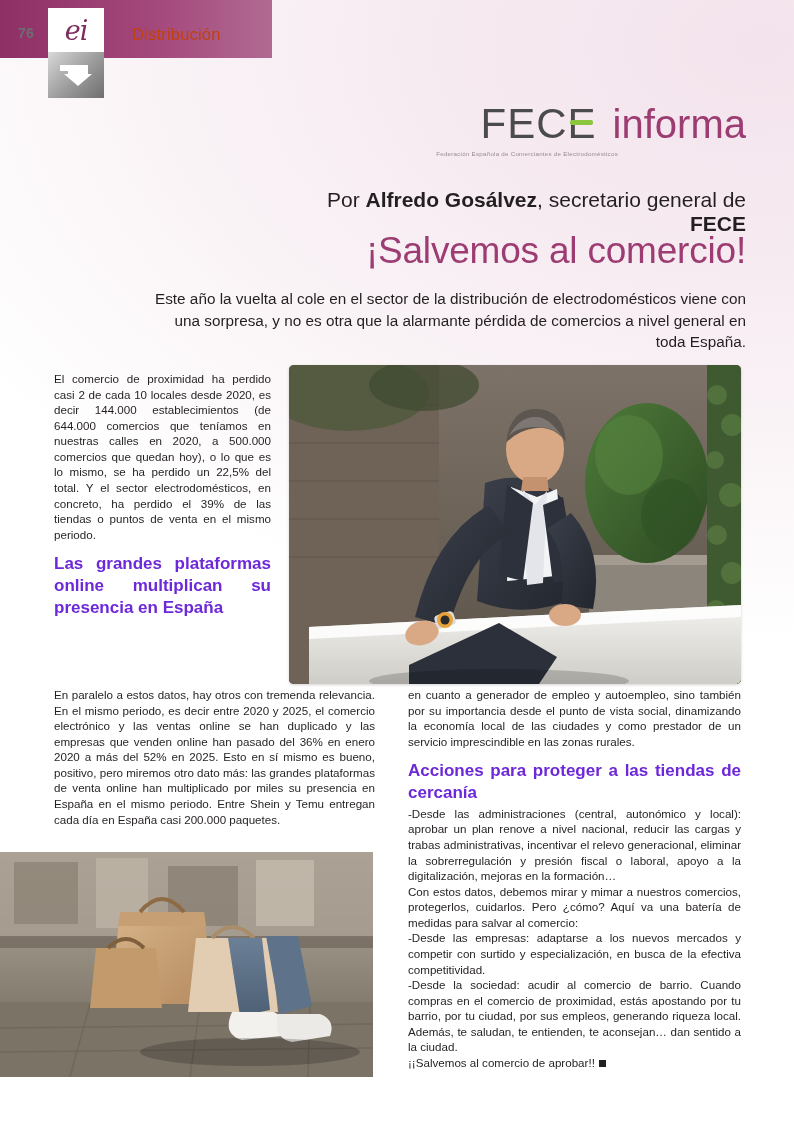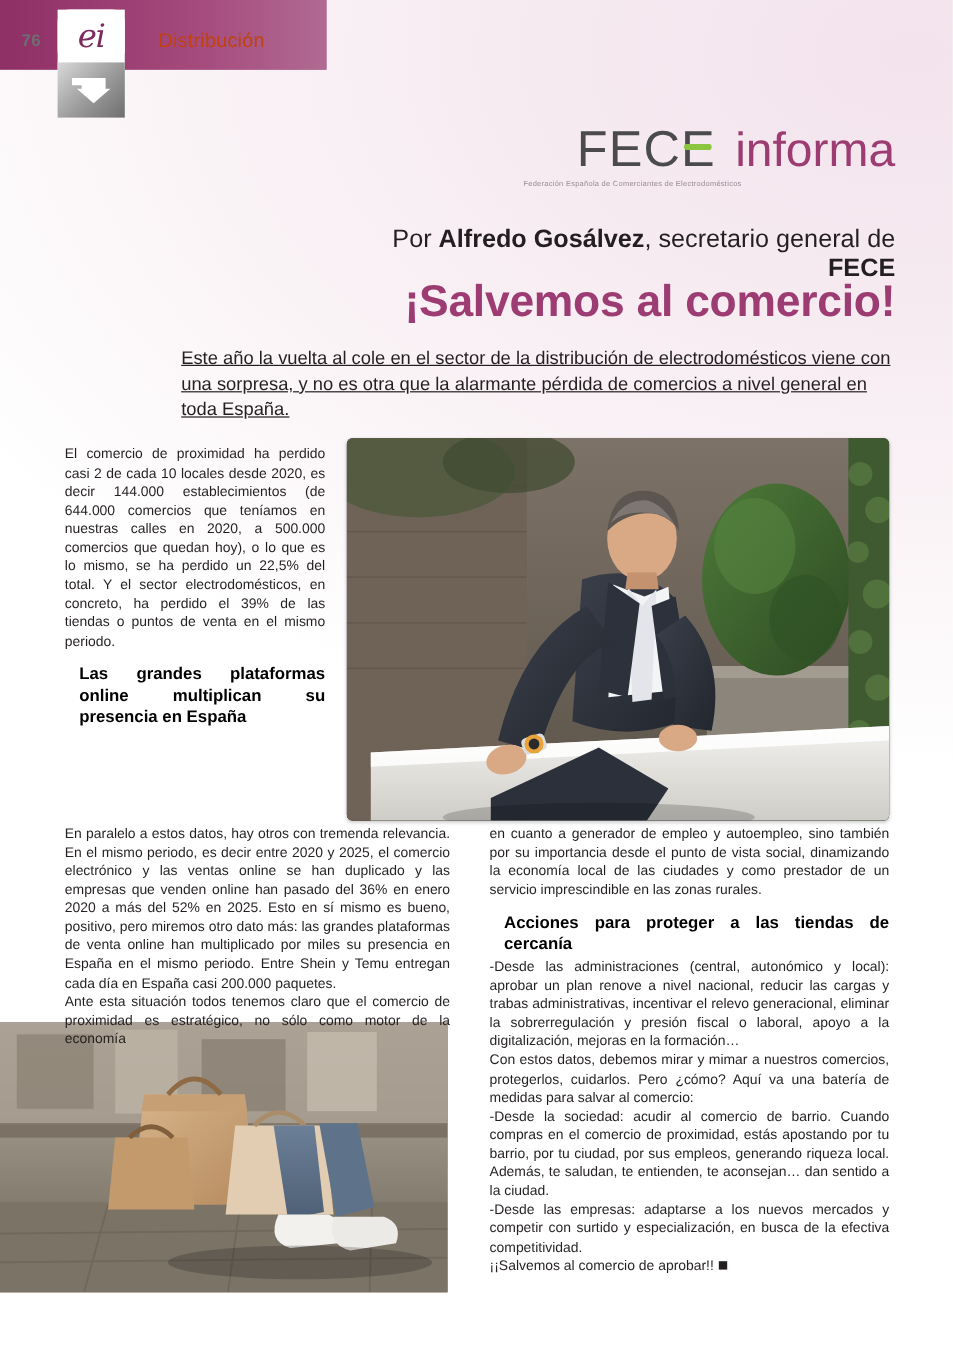--- a/index.html
+++ b/index.html
@@ -66,21 +66,20 @@
     background: #ffffff;
   }
   .ei-logo-top {
     position: absolute;
     left: 0; top: 0;
     width: 56px; height: 44px;
     background: #ffffff;
     display: flex;
     align-items: center;
     justify-content: center;
-    border-radius: 10px;
   }
   .ei-logo-text {
     font-family: "DejaVu Serif", serif;
     font-style: italic;
     font-size: 27px;
     color: #7d2b5d;
     line-height: 1;
     letter-spacing: -1px;
   }
   .ei-logo-bottom {
@@ -157,54 +156,54 @@
 
   
   .headline {
     position: absolute;
     right: 48px;
     top: 230px;
     width: 560px;
     text-align: right;
     font-size: 37px;
     color: #9c3c72;
-    font-weight: 700;
+    font-weight: 400;
     letter-spacing: -.2px;
   }
 
   
   .standfirst {
     position: absolute;
     right: 48px;
     top: 288px;
     width: 595px;
+    text-align: right;
     font-size: 15.3px;
     line-height: 1.42;
     color: #231f20;
-    text-decoration: underline;
   }
 
   
   .col-left-intro {
     position: absolute;
     left: 54px;
     top: 371px;
     width: 217px;
     font-size: 11.6px;
     line-height: 1.345;
     text-align: justify;
     color: #231f20;
   }
   .col-left-intro p { margin: 0; }
   .subhead {
-    color: #000000;
+    color: #6d28d9;
     font-weight: 700;
-    font-size: 14px;
+    font-size: 17px;
     line-height: 1.28;
-    margin: 11px 0 2px 12px;
+    margin: 11px 0 2px 0;
   }
 
   
   .hero-photo {
     position: absolute;
     left: 289px;
     top: 365px;
     width: 452px;
     height: 319px;
     border-radius: 5px;
@@ -435,24 +434,23 @@
 
     <path d="M232 160 q-10 22 10 28 l40 -4 q8 -16 -8 -24 z" fill="#f2f1ee"></path>
     <path d="M278 162 q-6 24 14 28 l38 -6 q6 -16 -10 -22 z" fill="#eceae6"></path>
 
     <ellipse cx="250" cy="200" rx="110" ry="14" fill="#000" opacity=".2"></ellipse>
   </svg>
 </div>
 
 <div class="col-a">
   <p>En paralelo a estos datos, hay otros con tremenda relevancia. En el mismo periodo, es decir entre 2020 y 2025, el comercio electrónico y las ventas online se han duplicado y las empresas que venden online han pasado del 36% en enero 2020 a más del 52% en 2025. Esto en sí mismo es bueno, positivo, pero miremos otro dato más: las grandes plataformas de venta online han multiplicado por miles su presencia en España en el mismo periodo. Entre Shein y Temu entregan cada día en España casi 200.000 paquetes.</p>
-  <p>Ante esta situación todos tenemos claro que el comercio de proximidad es estratégico, no sólo como motor de la economía</p>
 </div>
 
 <div class="col-b">
   <p>en cuanto a generador de empleo y autoempleo, sino también por su importancia desde el punto de vista social, dinamizando la economía local de las ciudades y como prestador de un servicio imprescindible en las zonas rurales.</p>
   <div class="subhead">Acciones para proteger a las tiendas de cercanía</div>
   <p>-Desde las administraciones (central, autonómico y local): aprobar un plan renove a nivel nacional, reducir las cargas y trabas administrativas, incentivar el relevo generacional, eliminar la sobrerregulación y presión fiscal o laboral, apoyo a la digitalización, mejoras en la formación…</p>
   <p>Con estos datos, debemos mirar y mimar a nuestros comercios, protegerlos, cuidarlos. Pero ¿cómo? Aquí va una batería de medidas para salvar al comercio:</p>
+  <p>-Desde las empresas: adaptarse a los nuevos mercados y competir con surtido y especialización, en busca de la efectiva competitividad.</p>
   <p>-Desde la sociedad: acudir al comercio de barrio. Cuando compras en el comercio de proximidad, estás apostando por tu barrio, por tu ciudad, por sus empleos, generando riqueza local. Además, te saludan, te entienden, te aconsejan… dan sentido a la ciudad.</p>
-  <p>-Desde las empresas: adaptarse a los nuevos mercados y competir con surtido y especialización, en busca de la efectiva competitividad.</p>
   <p><span>¡¡Salvemos al comercio de aprobar!!</span><span class="endmark"></span></p>
 </div>
 
 </body></html>

